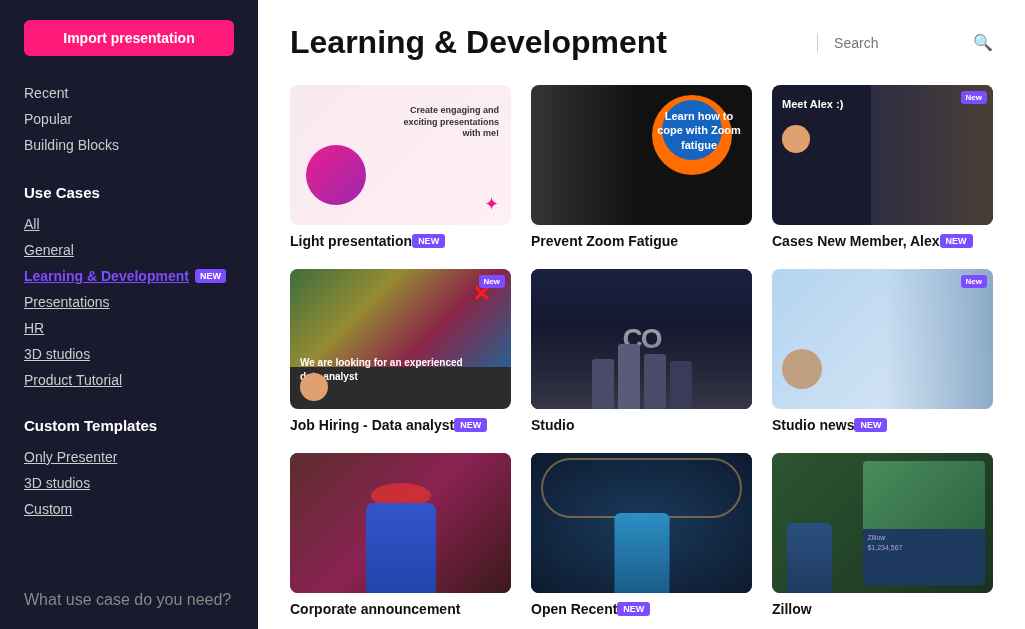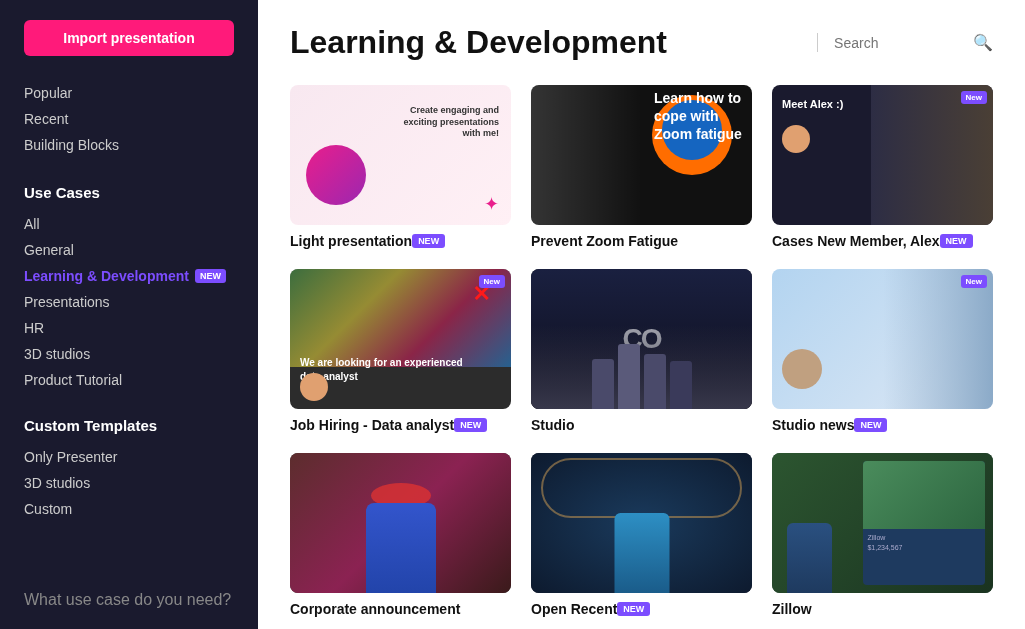--- a/index.html
+++ b/index.html
@@ -51,20 +51,21 @@
       margin-bottom: 20px;
     }
     .nav-group li {
       padding: 5px 0;
       font-size: 14px;
       color: #ccc;
       cursor: pointer;
       display: flex;
       align-items: center;
       gap: 6px;
+      text-decoration: underline;
     }
     .nav-group li.active {
       color: #7c4dff;
       font-weight: 600;
     }
     .badge-new {
       background: #7c4dff;
       color: #fff;
       font-size: 9px;
       font-weight: 700;
@@ -181,23 +182,23 @@
     .thumb-2 {
       background: #111;
       display: flex; align-items: center; justify-content: center;
     }
     .thumb-2 .orange-circle {
       width: 80px; height: 80px; border-radius: 50%;
       background: #ff6d00;
       position: absolute; right: 20px; top: 10px;
     }
     .thumb-2 .learn-text {
-      position: absolute; right: 8px; top: 4px;
-      font-size: 14px; color: #fff; font-weight: 700;
-      max-width: 90px; line-height: 1.3; text-align: left;
+      position: absolute; right: 8px; top: 24px;
+      font-size: 11px; color: #fff; font-weight: 700;
+      max-width: 90px; line-height: 1.3; text-align: center;
       z-index: 2;
     }
     .thumb-2 .blue-circle {
       width: 60px; height: 60px; border-radius: 50%;
       background: #1565c0;
       position: absolute; right: 30px; top: 15px;
       z-index: 1;
     }
 
     
@@ -318,22 +319,22 @@
       border-radius: 6px 6px 0 0;
     }
   </style>
 </head>
 <body>
 
 <aside class="sidebar">
   <button class="import-btn">Import presentation</button>
 
   <ul class="nav-simple">
+    <li>Recent</li>
     <li>Popular</li>
-    <li>Recent</li>
     <li>Building Blocks</li>
   </ul>
 
   <div class="section-title">Use Cases</div>
   <ul class="nav-group">
     <li>All</li>
     <li>General</li>
     <li class="active">
       <span>Learning &amp; Development</span>
       <span class="badge-new">New</span>

